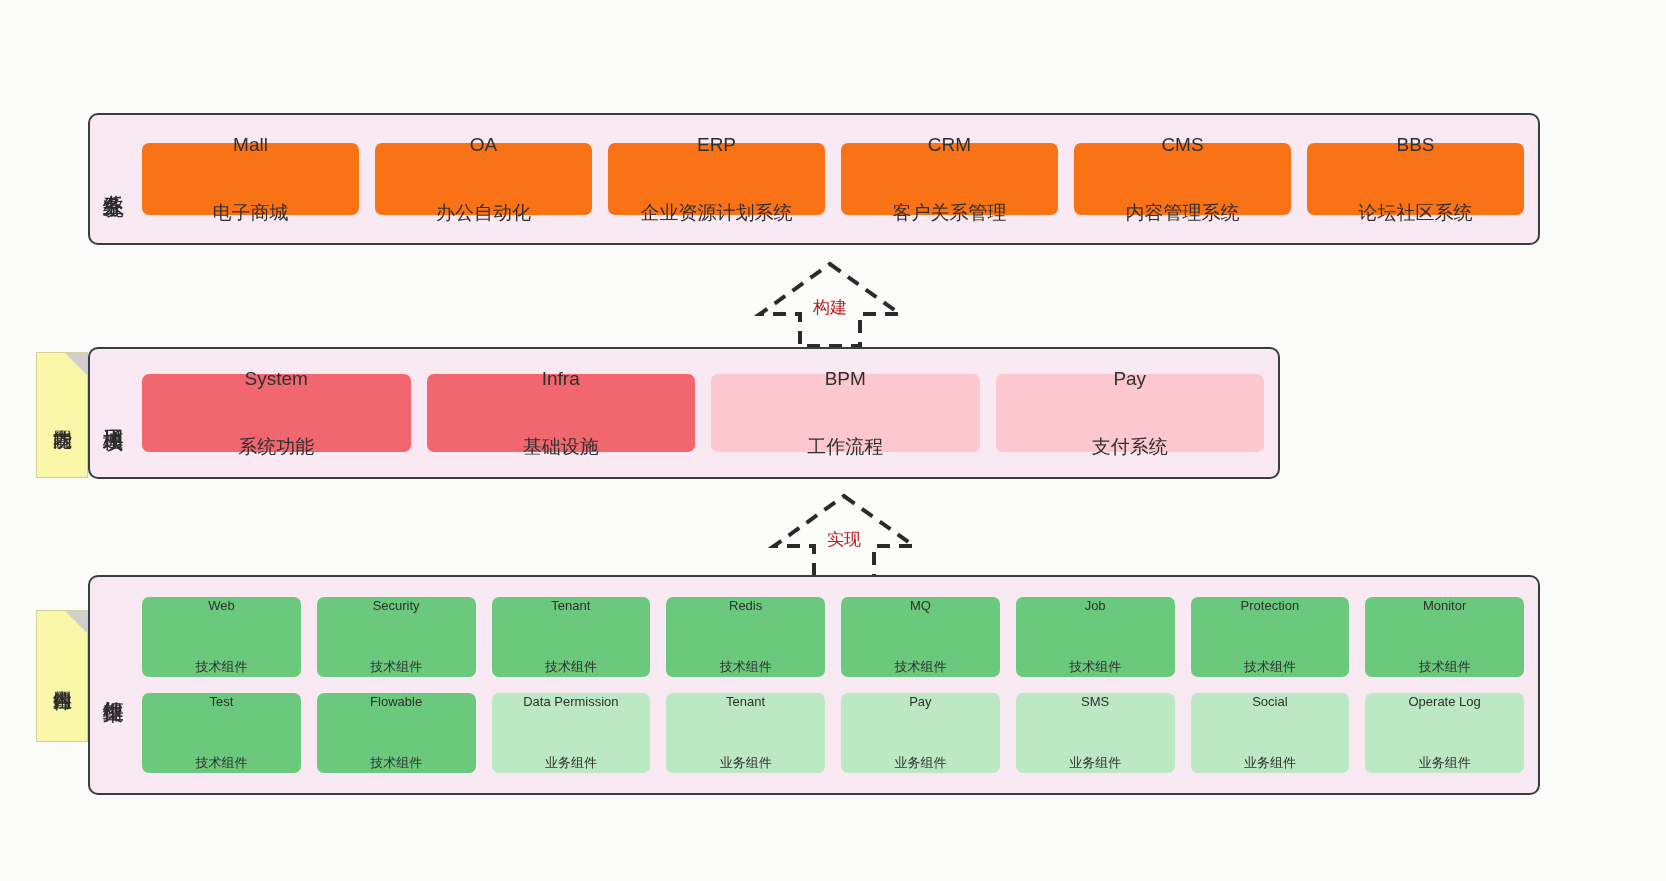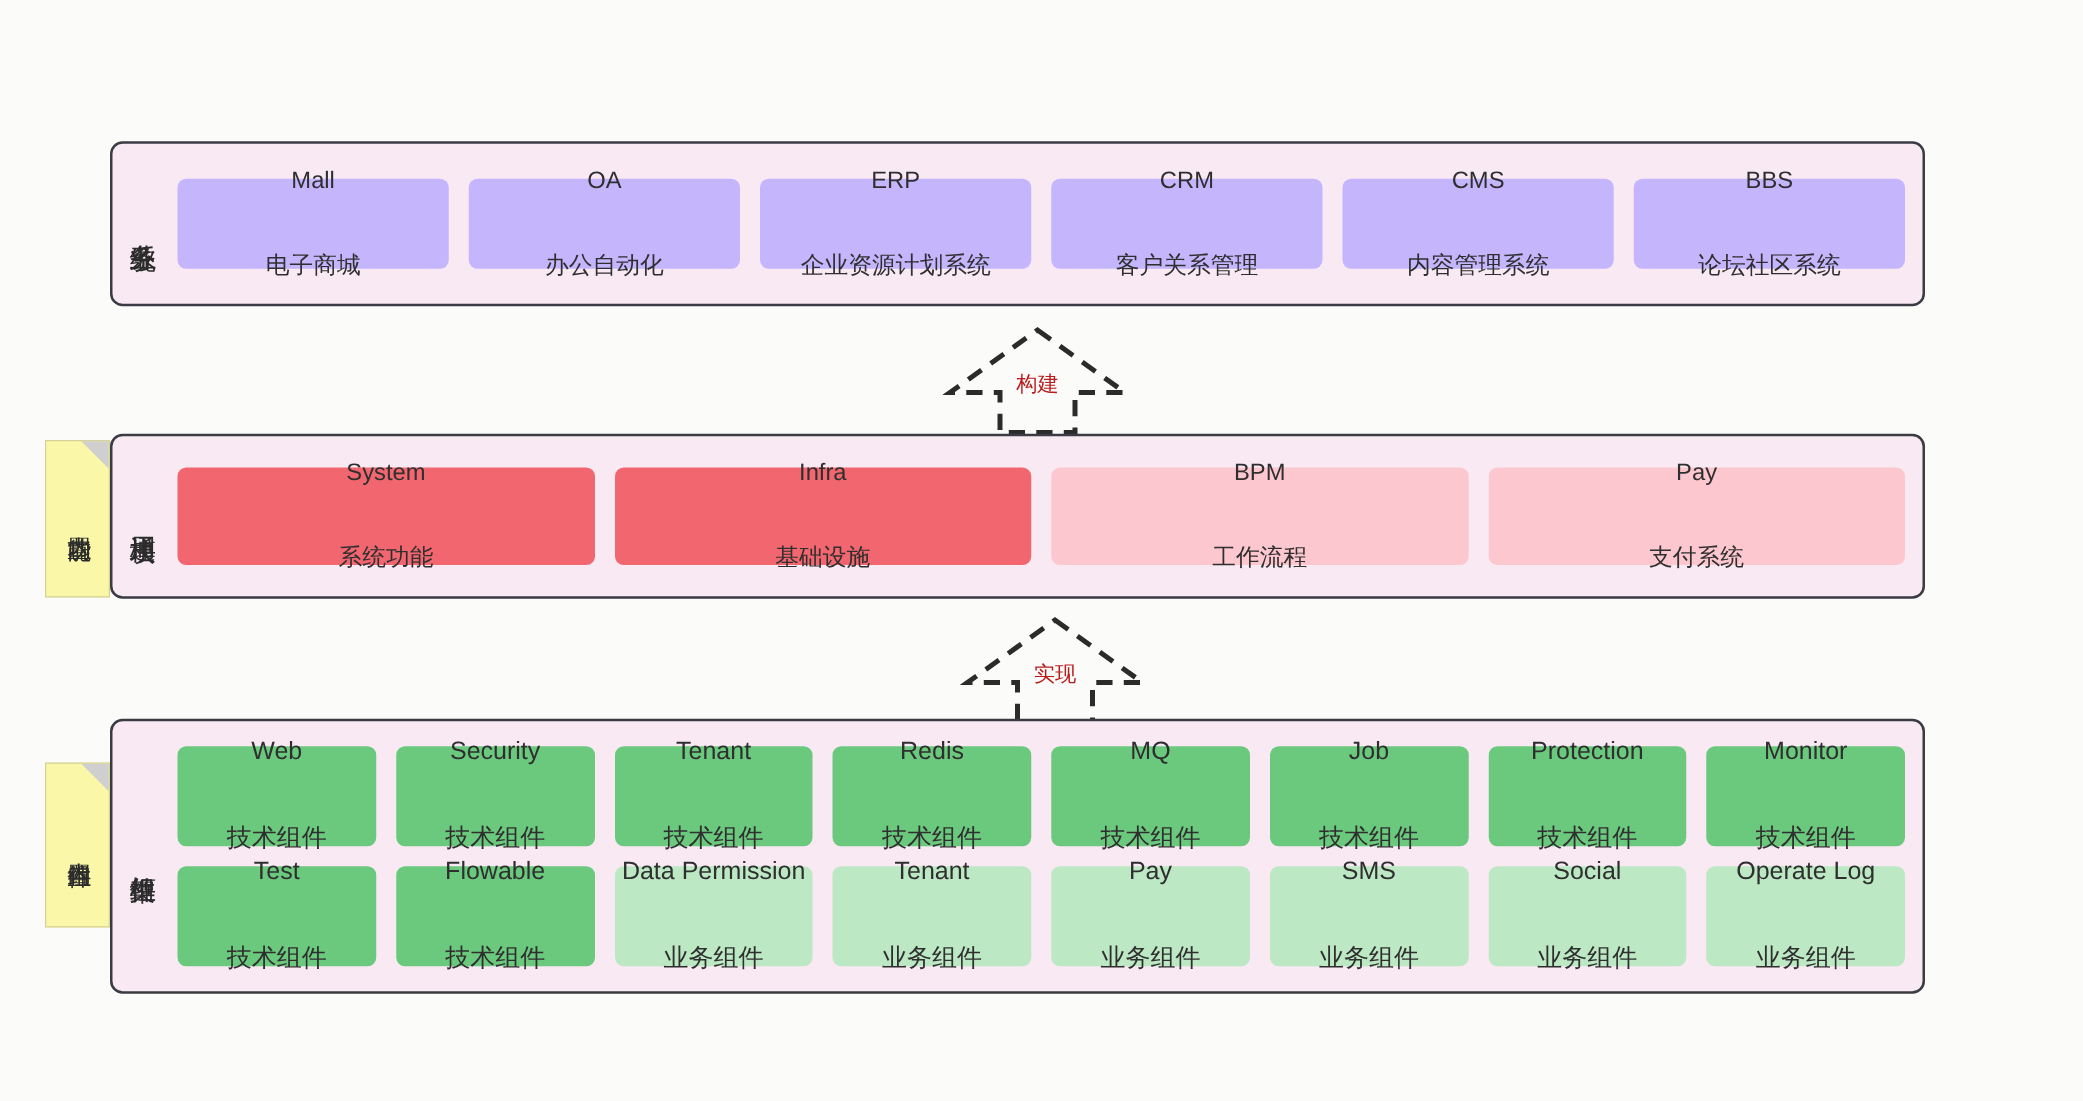--- a/index.html
+++ b/index.html
@@ -67,43 +67,43 @@
     text-align: center;
     font-size: 19px;
     line-height: 1.28;
     padding: 6px 4px;
     box-sizing: border-box;
     color: #2f2f2f;
   }
   .box .en { display: block; }
   .box .cn { display: block; margin-top: 44px; }
 
-  .blue        { background: #c4b5fd; }
+  .blue        { background: #f97316; }
   .red         { background: #f2676f; }
   .pink        { background: #fcc7ce; }
   .green       { background: #6bc97e; }
   .lightgreen  { background: #bce8c4; }
 
   
   #layer-business {
     left: 88px;  top: 113px;  width: 1452px;  height: 132px;
   }
   #layer-business .box { height: 72px; }
 
   
   #layer-modules {
-    left: 88px;  top: 347px;  width: 1452px;  height: 132px; align-items: center;
+    left: 88px;  top: 347px;  width: 1192px;  height: 132px; align-items: center;
   }
   #layer-modules .box { height: 78px; }
 
   
   #layer-framework {
     left: 88px;  top: 575px;  width: 1452px;  height: 220px;
   }
-  #layer-framework .box { height: 80px; font-size: 20px; }
+  #layer-framework .box { height: 80px; font-size: 13px; }
 
   
   .sticky {
     position: absolute;
     width: 52px;
     background: #fbf7a8;
     border: 1px solid #d6d198;
     box-sizing: border-box;
     display: flex;
     align-items: center;

